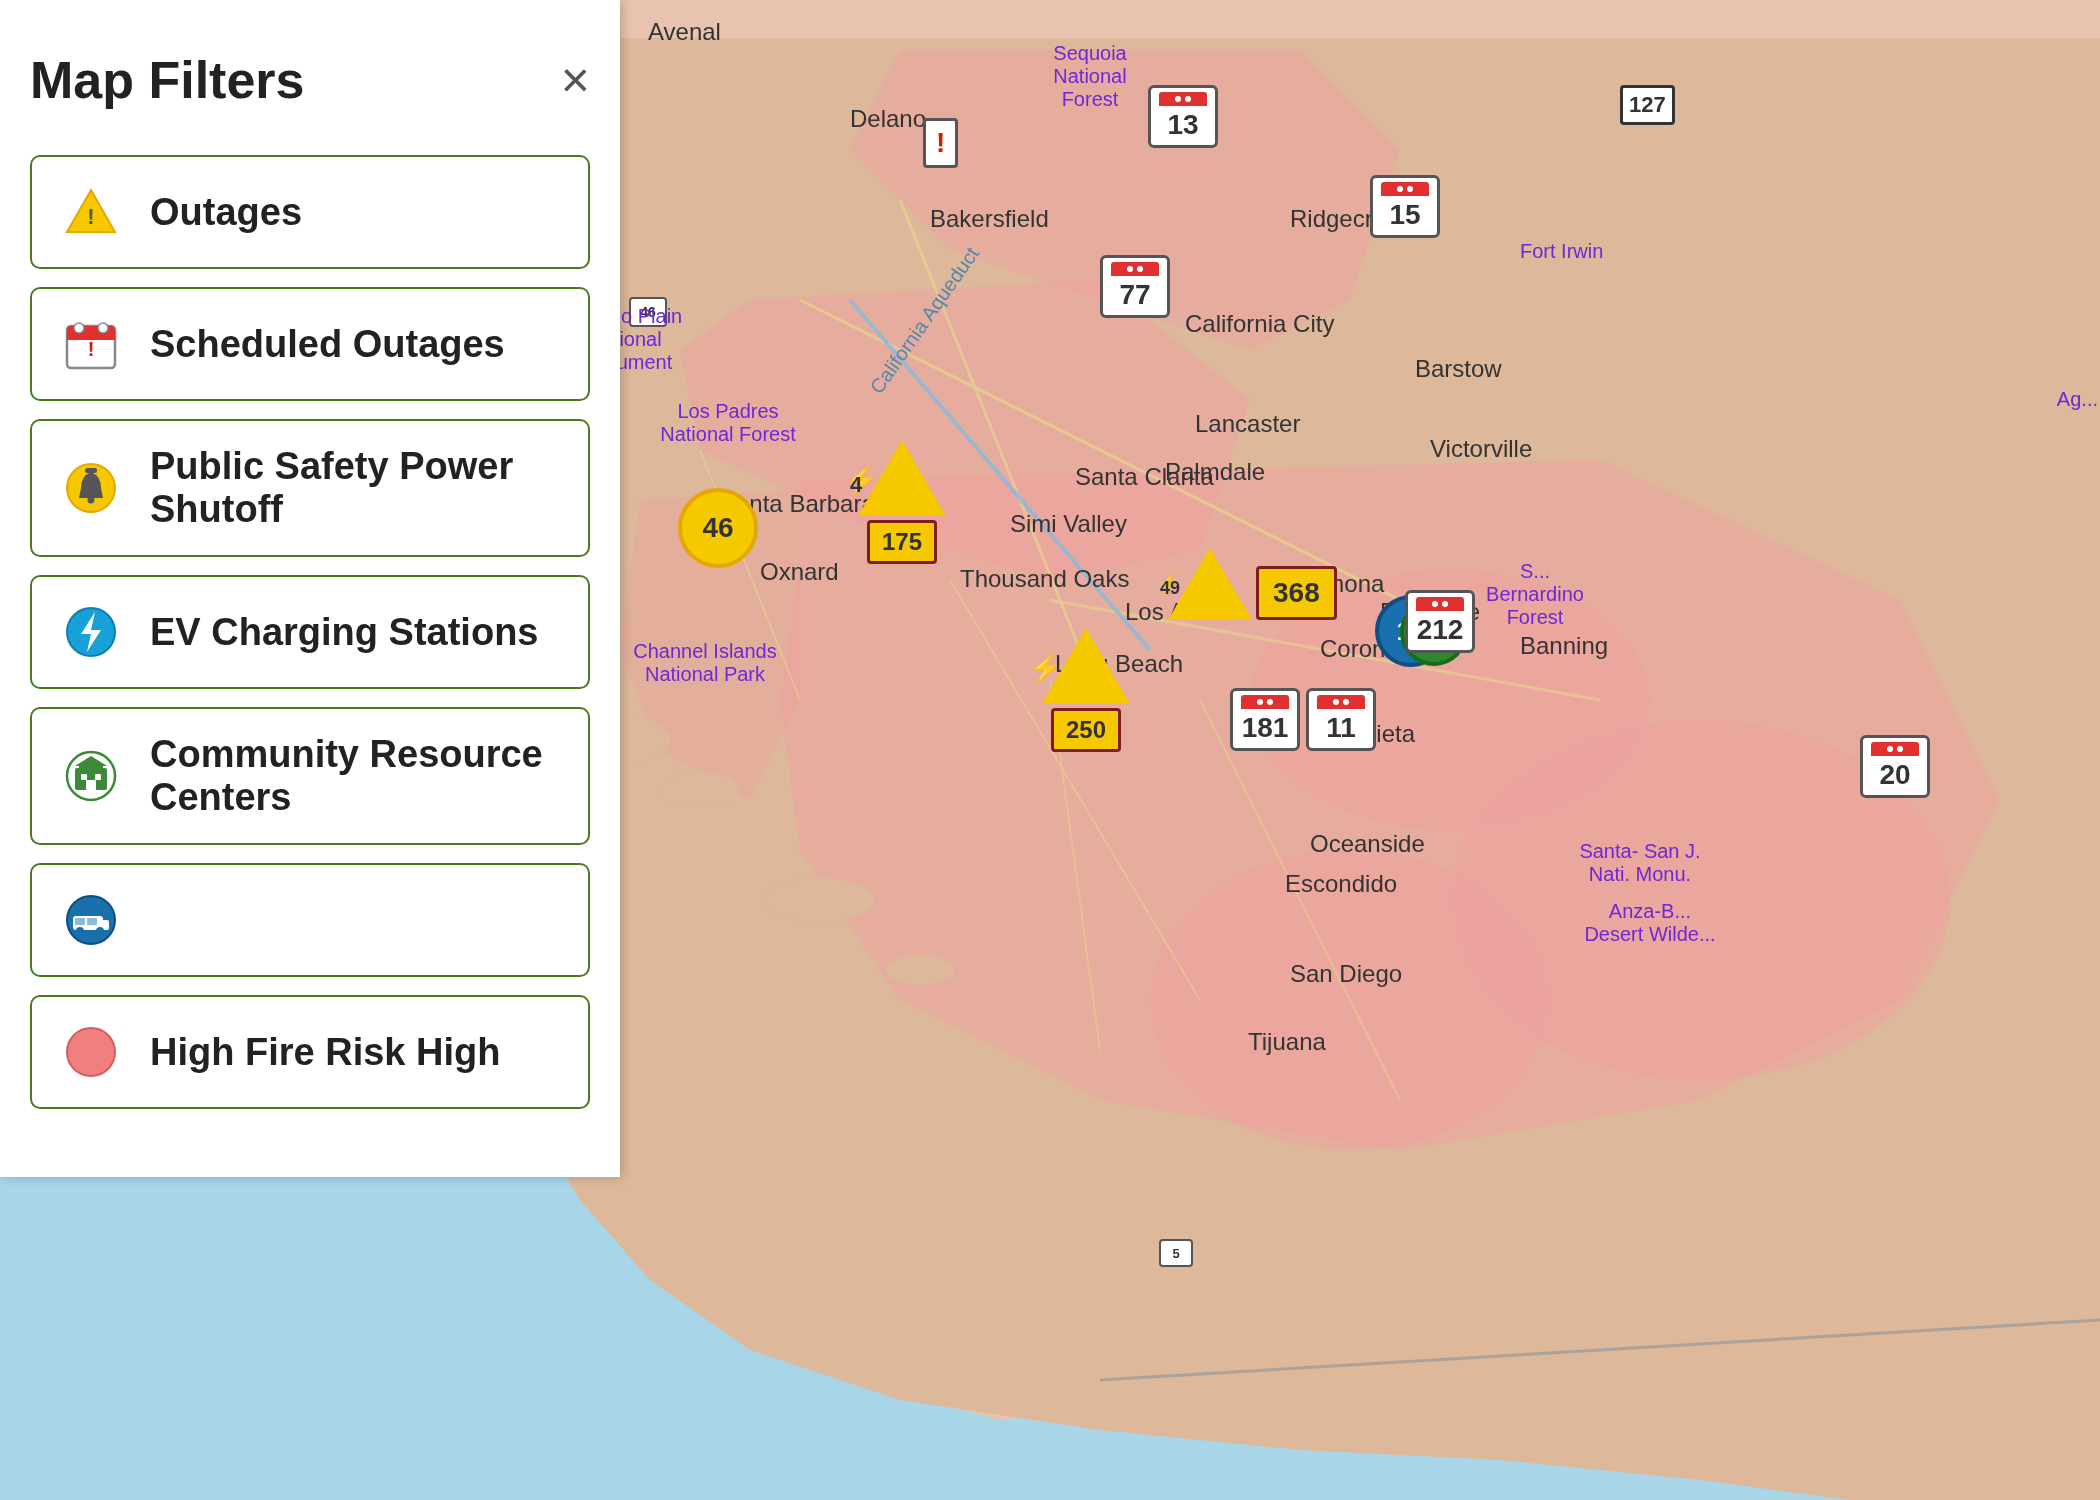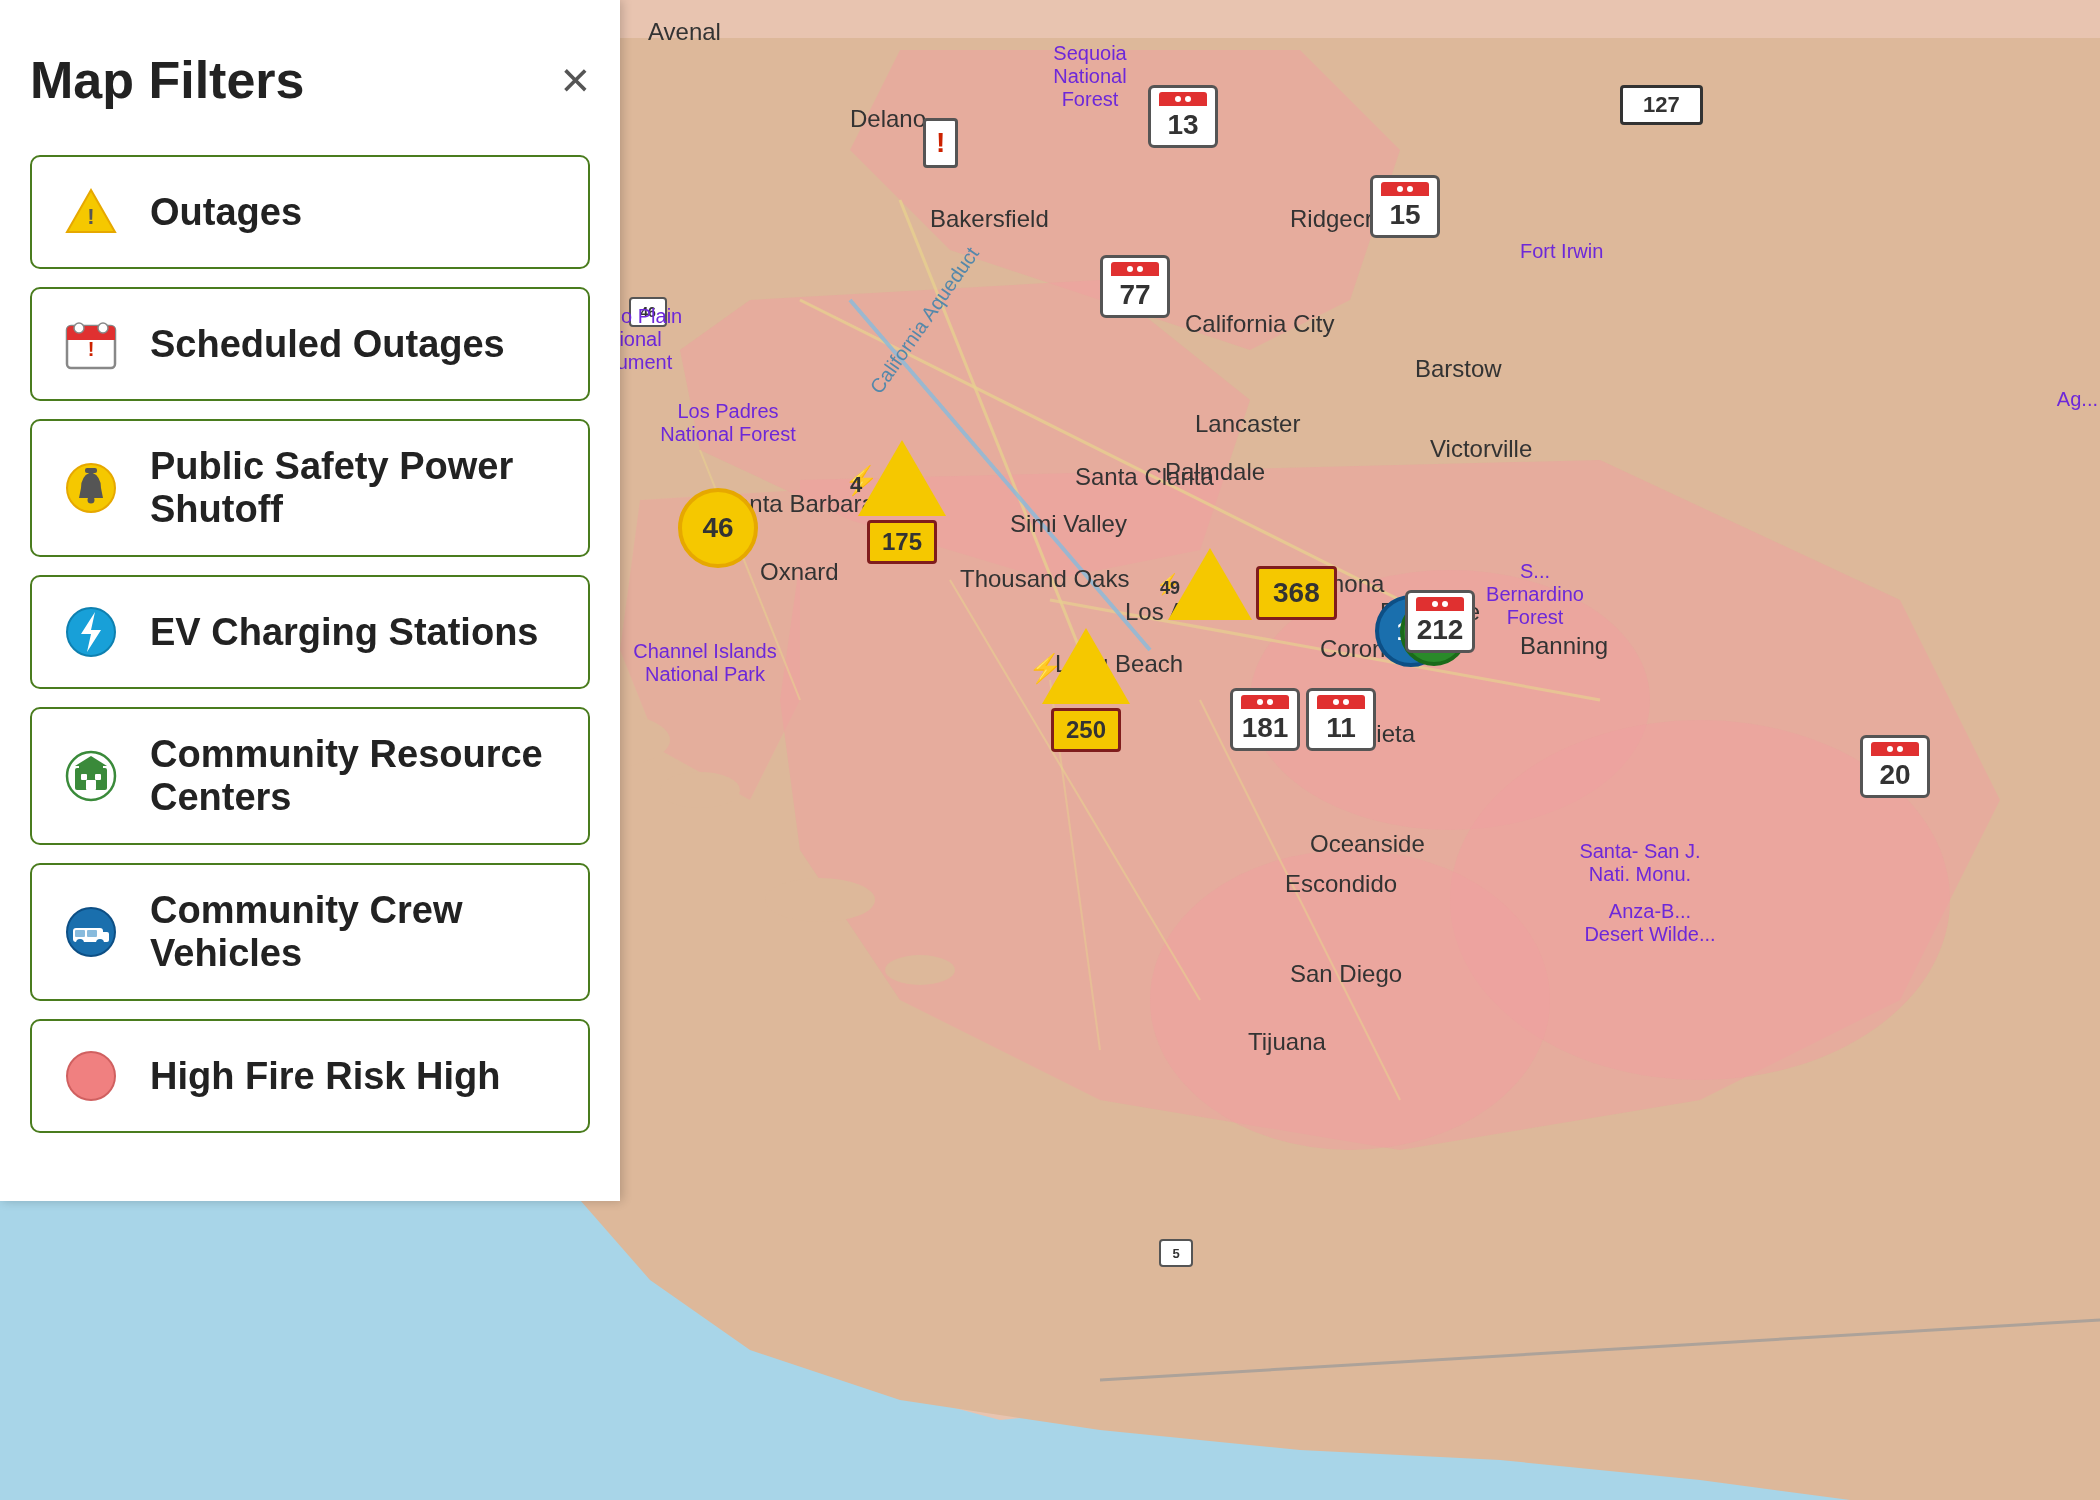--- a/index.html
+++ b/index.html
@@ -148,21 +148,21 @@
       font-size: 20px;
       color: #6d28d9;
     }
 
     
     .route-sign {
       position: absolute;
       background: white;
       border: 3px solid #333;
       border-radius: 4px;
-      padding: 4px 20px;
+      padding: 4px 6px;
       font-size: 22px;
       font-weight: bold;
       color: #333;
       z-index: 50;
     }
 
     
     .exclaim-box {
       background: white;
       border: 3px solid #555;
@@ -495,21 +495,20 @@
       <svg width="52" height="52" viewBox="0 0 52 52">
         <circle cx="26" cy="26" r="24" fill="#1a6fad" stroke="#0d4f85" stroke-width="2"></circle>
         <rect x="8" y="22" width="30" height="14" rx="3" fill="white"></rect>
         <rect x="36" y="26" width="8" height="10" rx="2" fill="white"></rect>
         <circle cx="15" cy="37" r="4" fill="#1a6fad"></circle>
         <circle cx="35" cy="37" r="4" fill="#1a6fad"></circle>
         <rect x="10" y="24" width="10" height="7" rx="1" fill="#88bbdd"></rect>
         <rect x="22" y="24" width="10" height="7" rx="1" fill="#88bbdd"></rect>
       </svg>
     </div>
-    <span class="filter-label">Community Crew Vehicles</span>
   </div>
 
   <div class="filter-item">
     <div class="filter-icon">
       <svg width="52" height="52" viewBox="0 0 52 52">
         <circle cx="26" cy="26" r="24" fill="#f08080" stroke="#d06060" stroke-width="2"></circle>
       </svg>
     </div>
     <span class="filter-label">High Fire Risk High</span>
   </div>

